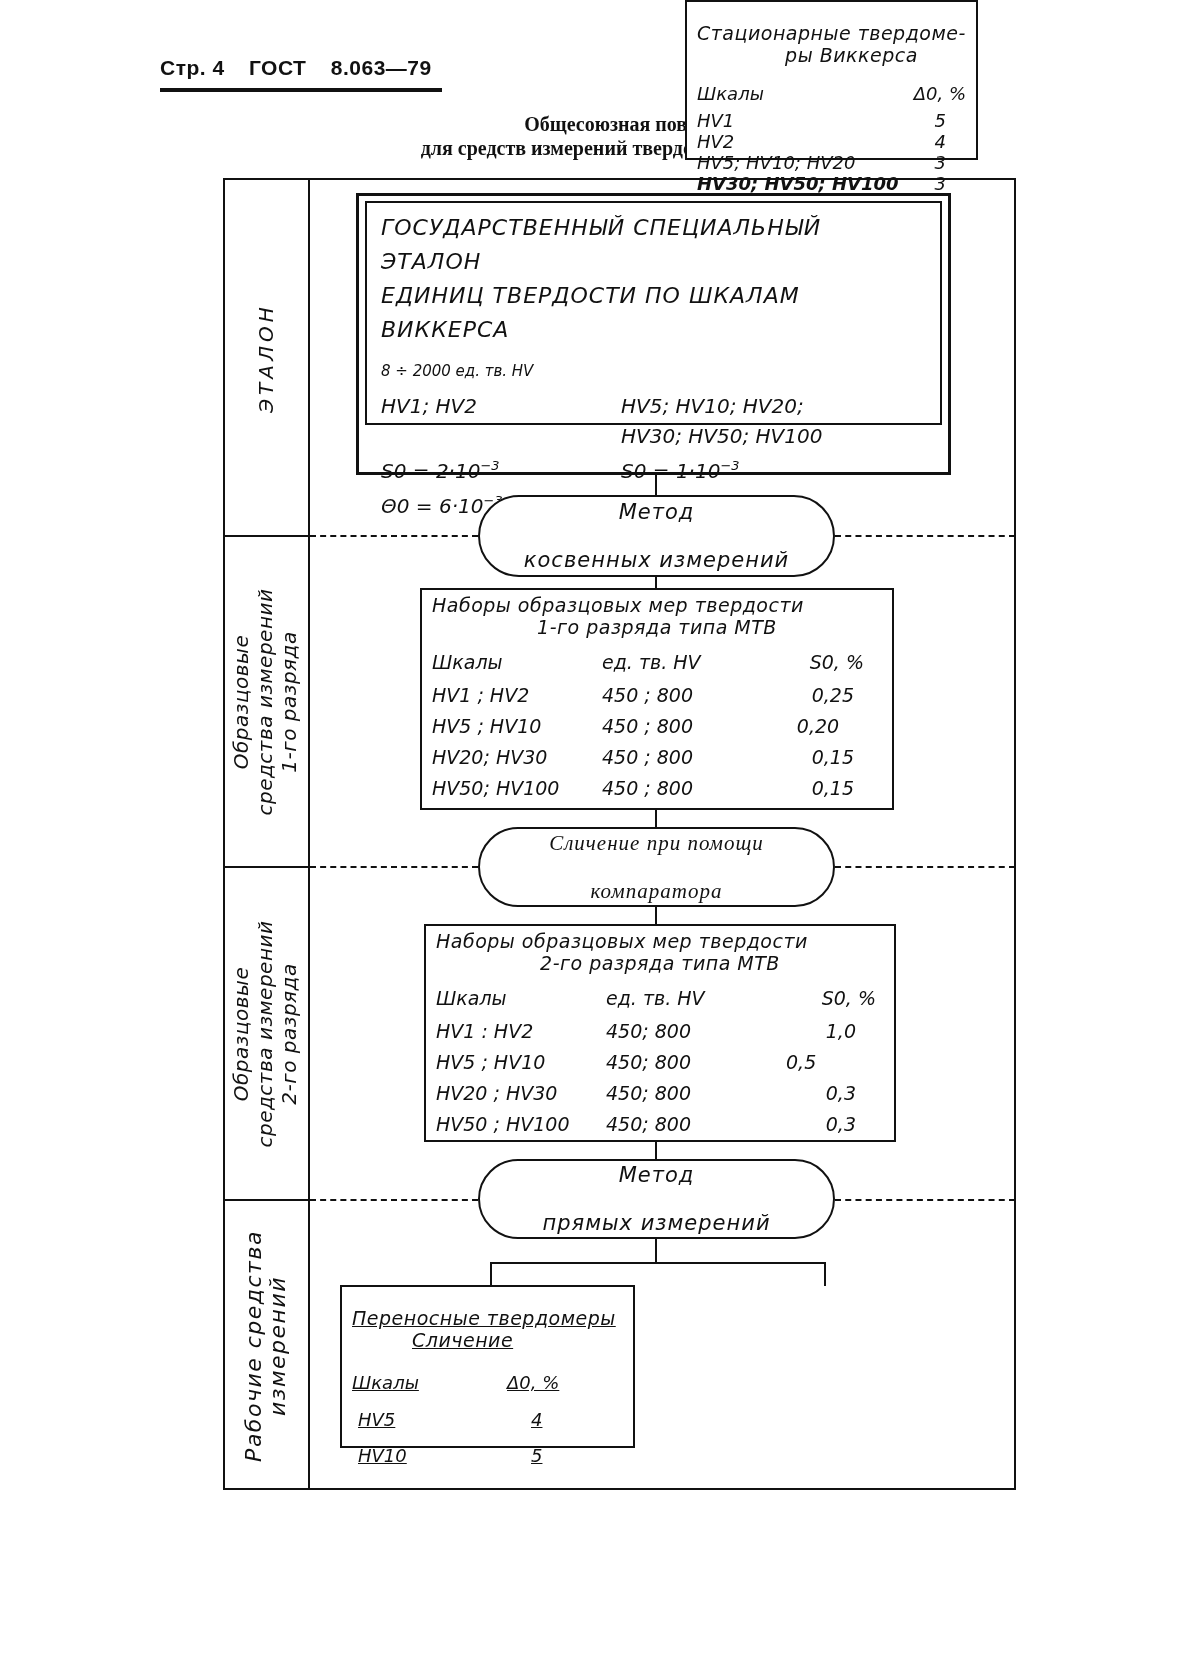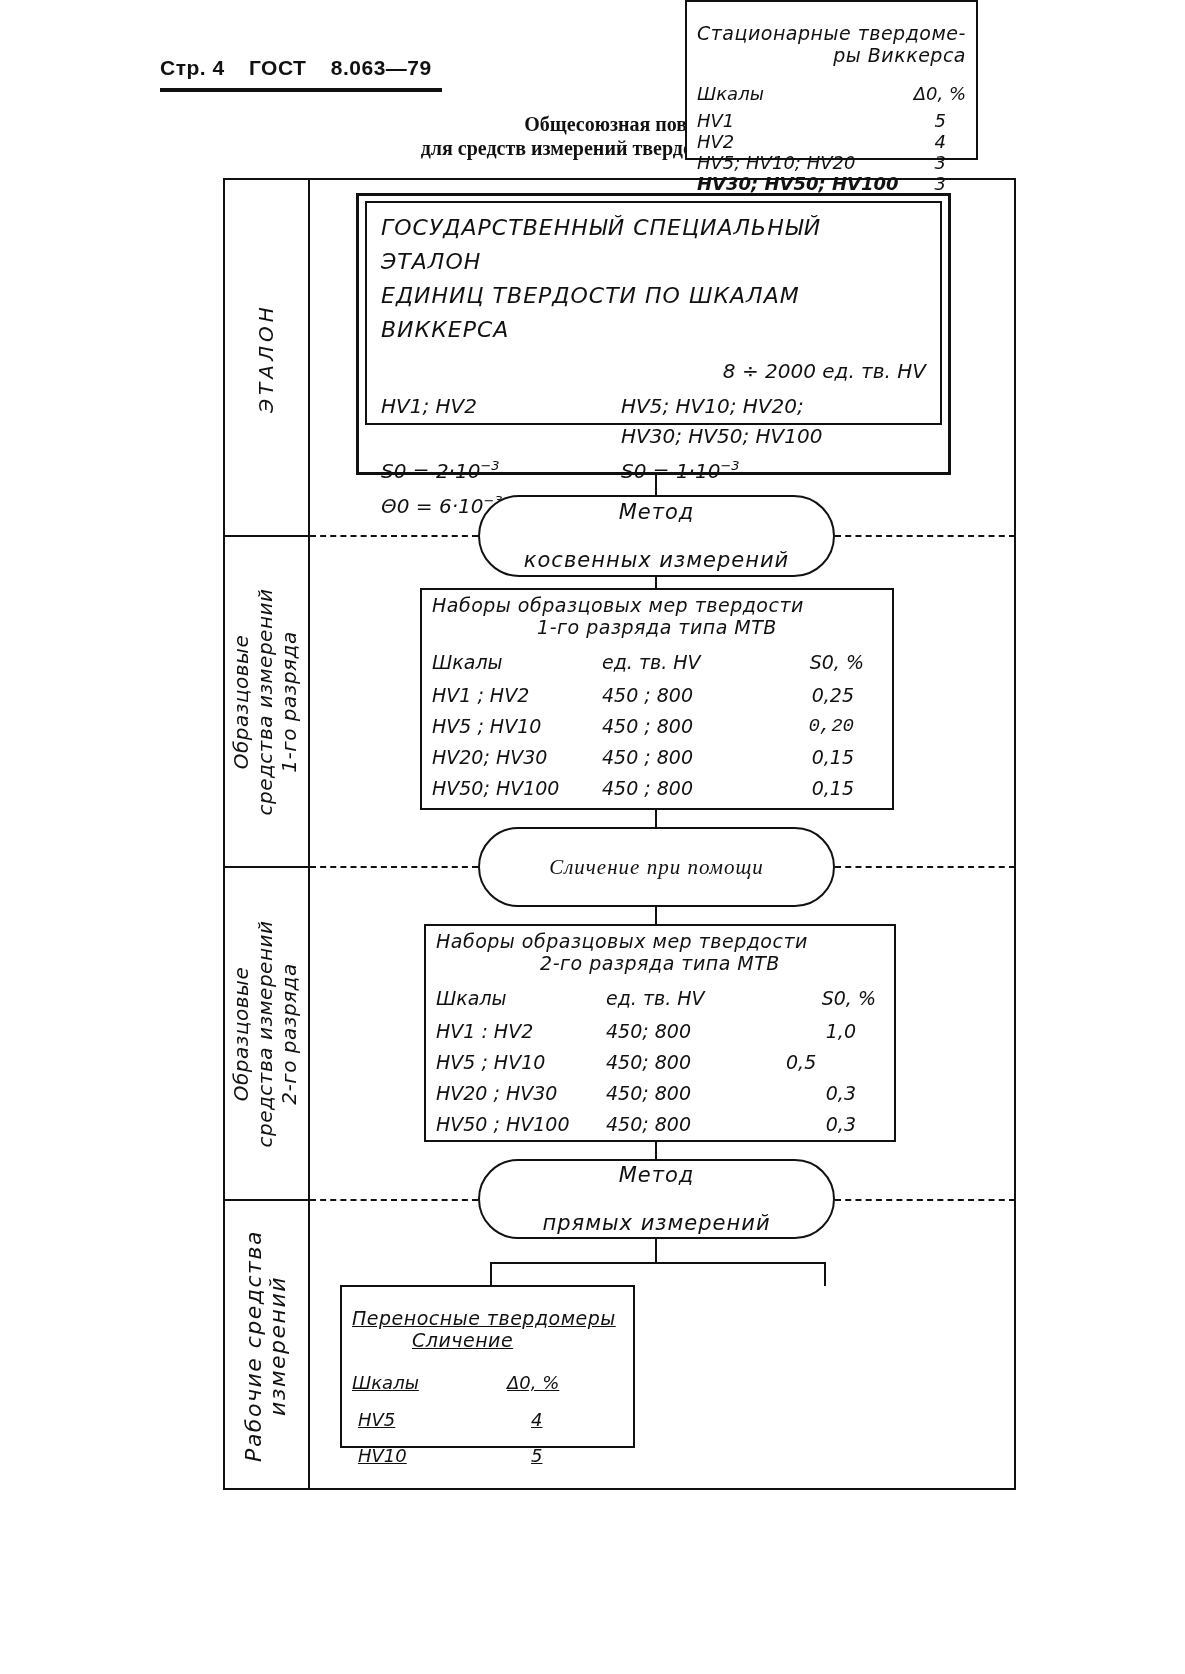--- a/index.html
+++ b/index.html
@@ -20,21 +20,21 @@
     .band-label { position: absolute; left: 0; width: 85px; display: flex; align-items: center; justify-content: center; }
     .band-label .rot { transform: rotate(-90deg); white-space: nowrap; text-align: center; font-family: "DejaVu Sans", sans-serif; font-style: italic; font-size: 20px; line-height: 24px; letter-spacing: 0.5px; }
 
     .hline-solid { position: absolute; height: 0; border-top: 2px solid #111; }
     .hline-dash { position: absolute; height: 0; border-top: 2px dashed #111; }
     .vline { position: absolute; width: 0; border-left: 2px solid #111; }
 
     .etalon-outer { position: absolute; left: 356px; top: 193px; width: 595px; height: 282px; border: 3px solid #111; }
     .etalon-inner { position: absolute; left: 365px; top: 201px; width: 577px; height: 224px; border: 2px solid #111; padding: 8px 14px; font-style: italic; font-family: "DejaVu Sans", sans-serif; }
     .etalon-title { font-size: 22px; line-height: 34px; letter-spacing: 1px; }
-    .etalon-range { text-align: right; font-size: 20px; margin-top: 10px; line-height: 28px; }
+    .etalon-range { text-align: left; font-size: 15px; margin-top: 10px; line-height: 28px; }
     .etalon-grid { display: grid; grid-template-columns: 240px 320px; font-size: 20px; line-height: 30px; margin-top: 6px; }
     .sup { font-size: 13px; vertical-align: super; }
 
     .method { position: absolute; border: 2.5px solid #111; border-radius: 48px; background: #fff; text-align: center; font-family: "DejaVu Sans", sans-serif; font-style: italic; font-size: 21px; line-height: 30px; letter-spacing: 1px; display: flex; flex-direction: column; justify-content: center; gap: 18px; }
 
     .set-box { position: absolute; border: 2.5px solid #111; padding: 4px 10px; font-family: "DejaVu Sans", sans-serif; font-style: italic; font-size: 19px; background: #fff; }
     .set-title { line-height: 22px; letter-spacing: 0.5px; }
     .set-title .c { text-align: center; display: block; }
     .set-table { width: 100%; border-collapse: collapse; margin-top: 6px; }
     .set-table td { padding: 0; line-height: 31px; white-space: nowrap; }
@@ -137,40 +137,41 @@
       <td style="text-align:right; padding-right:18px;">S0, %</td>
     </tr>
     <tr>
           <td>HV1 ; HV2</td>
           <td>450 ; 800</td>
           <td style="text-align:right; padding-right:28px;">0,25</td>
         </tr>
     <tr>
           <td>HV5 ; HV10</td>
           <td>450 ; 800</td>
-          <td style="text-align:right; padding-right:28px;font-family:Liberation Mono, monospace;">0,20</td>
+          <td style="text-align:center; padding-right:28px;">0,20</td>
         </tr>
     <tr>
           <td>HV20; HV30</td>
           <td>450 ; 800</td>
           <td style="text-align:right; padding-right:28px;">0,15</td>
         </tr>
     <tr>
           <td>HV50; HV100</td>
           <td>450 ; 800</td>
           <td style="text-align:right; padding-right:28px;">0,15</td>
         </tr>
   </tbody>
     </table>
 </div>
 
 <div class="vline" style="left:655px; top:810px; height:18px;"></div>
 
 <div class="method" style="left:478px; top:827px; width:357px; height:80px;font-family:Liberation Serif, serif;">
   <div>Сличение при помощи</div>
+  <div>компаратора</div>
 </div>
 
 <div class="vline" style="left:655px; top:907px; height:18px;"></div>
 
 <div class="set-box" style="left:424px; top:924px; width:472px; height:218px;">
   <div class="set-title">
     <span>Наборы образцовых мер твердости</span>
     <span class="c">2-го разряда типа МТВ</span>
   </div>
   <table class="set-table">
@@ -235,21 +236,21 @@
           <td style="line-height:34px; padding-left:6px;">HV10</td>
           <td style="line-height:34px; padding-left:24px;">5</td>
         </tr>
   </tbody>
     </table>
 </div>
 
 <div class="work-box" style="left:685px; top:1285px: width:293px; height:160px; width:293px;">
   <div class="set-title">
     <span>Стационарные твердоме-</span>
-    <span class="c" style="text-align:right; padding-left:40px;">ры Виккерса</span>
+    <span class="c" style="text-align:center; padding-left:40px;">ры Виккерса</span>
   </div>
   <table class="work-table" style="margin-top:12px;">
     <tbody>
         <tr>
       <td style="line-height:32px;">Шкалы</td>
       <td style="text-align:right; line-height:32px;">Δ0, %</td>
     </tr>
     <tr>
           <td style="line-height:21px;">HV1</td>
           <td style="text-align:right; padding-right:20px; line-height:21px;">5</td>

